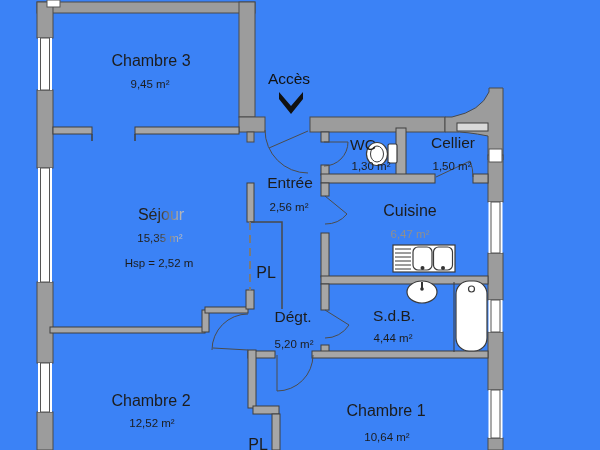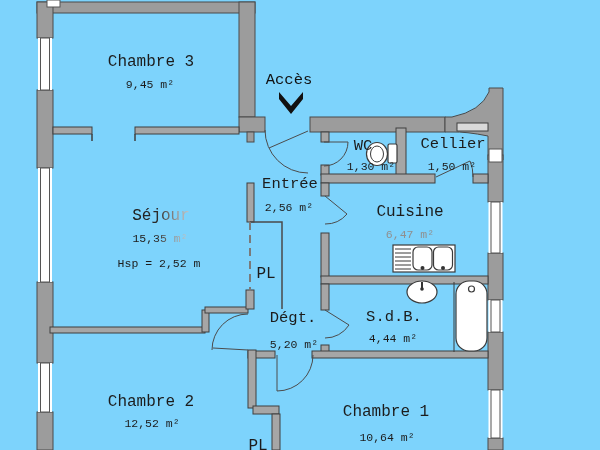--- a/index.html
+++ b/index.html
@@ -1,17 +1,17 @@
 <!DOCTYPE html>
 <html><head>
 <meta charset="utf-8">
 <style>
   html,body{margin:0;padding:0;background:#fff;}
-  .stage{width:600px;height:450px;position:relative;background:#7dd3fc;overflow:hidden;
-         font-family:Liberation Mono, monospace;}
+  .stage{width:600px;height:450px;position:relative;background:#3b82f6;overflow:hidden;
+         font-family:Liberation Sans, sans-serif;}
   svg{display:block}
   .outer-wall rect, .outer-wall path{stroke:#4a4a4a;stroke-width:1;}
   .inner-wall rect{stroke:#3f3f3f;stroke-width:1;}
   .win-bg{fill:#ffffff;stroke:none;}
   .win-frame{fill:#ffffff;stroke:#555;stroke-width:1;}
   .jamb{stroke:#3f3f3f;stroke-width:1.5;}
   .pl-line{stroke:#4a4a4a;stroke-width:1.5;fill:none;}
   .pl-dash{stroke:#7a7a7a;stroke-width:2;stroke-dasharray:8 5;fill:none;}
   .door{stroke:#4c4c4c;stroke-width:1;fill:none;}
   .fixture{fill:#ffffff;stroke:#3a3a3a;stroke-width:1.2;}

